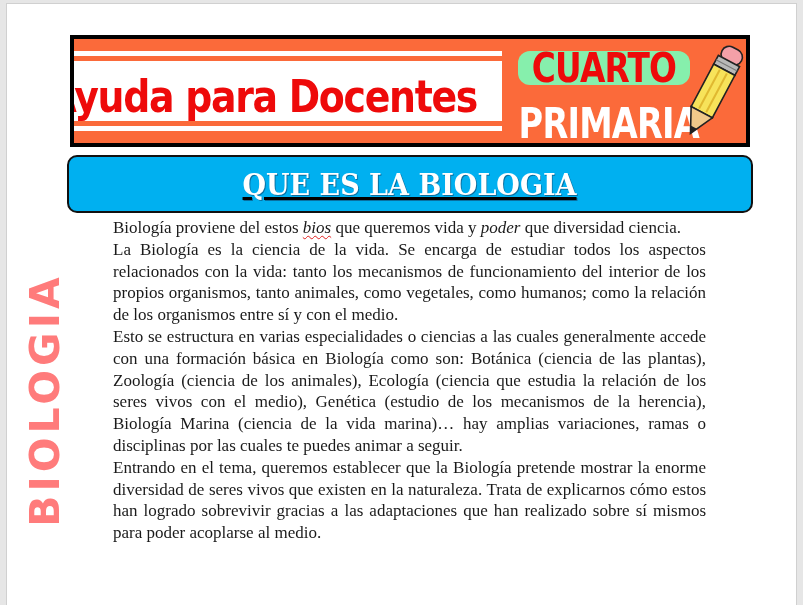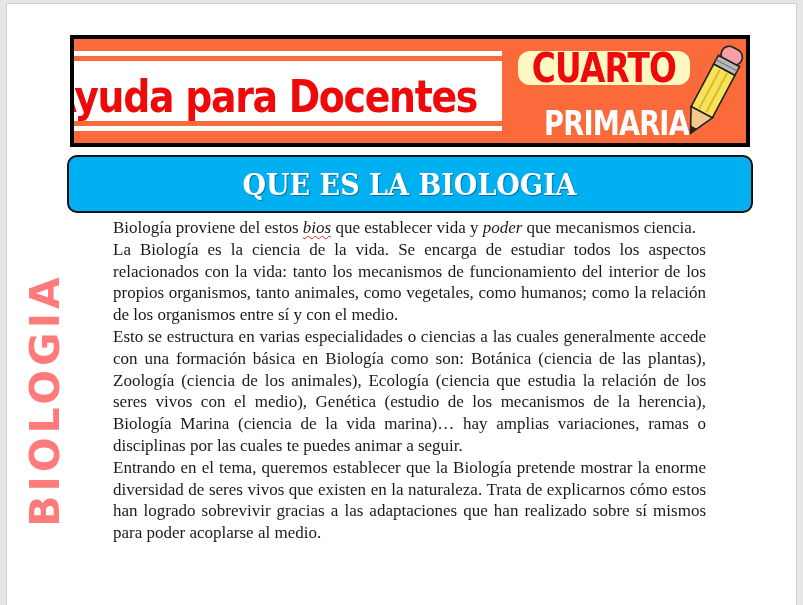--- a/index.html
+++ b/index.html
@@ -35,41 +35,41 @@
     .banner-title {
       position: absolute; left: 12px; top: 10px; width: 410px; height: 70px;
       display: flex; align-items: center; justify-content: center;
       font-family: "DejaVu Sans", sans-serif; font-weight: bold;
       font-size: 44px; color: #ee0a0a; letter-spacing: -1.5px;
       transform: scaleX(0.86); transform-origin: left center;
       white-space: nowrap;
     }
     .pill {
       position: absolute; left: 444px; top: 12px; width: 172px; height: 34px;
-      background: #fef9c3; border-radius: 12px;
+      background: #86efac; border-radius: 12px;
       display: flex; align-items: center; justify-content: center;
       font-family: "DejaVu Sans", sans-serif; font-weight: bold;
       font-size: 40px; color: #ee0a0a; letter-spacing: -1px;
     }
     .pill span { display: inline-block; transform: scaleX(0.82); }
     .grade {
       position: absolute; left: 455px; top: 64px; width: 160px; height: 40px;
       display: flex; align-items: center; justify-content: center;
       font-family: "DejaVu Sans", sans-serif; font-weight: bold;
-      font-size: 34px; color: #fff; letter-spacing: -1px; margin-left: 8px;
+      font-size: 42px; color: #fff; letter-spacing: -1px;
     }
     .grade span { display: inline-block; transform: scaleX(0.8); }
     .pencil { position: absolute; left: 604px; top: 0px; width: 70px; height: 104px; }
 
     
     .title-box {
       position: absolute; left: 60px; top: 151px; width: 686px; height: 58px;
       background: #00b0f0; border: 2px solid #111; border-radius: 10px;
       box-sizing: border-box;
-      display: flex; align-items: center; justify-content: center;
+      display: flex; align-items: center; justify-content: center; text-decoration: underline;
     }
     .title-text {
       font-family: "DejaVu Serif", serif; font-weight: bold;
       font-size: 30px; color: #fff; letter-spacing: 0px;
       text-shadow: 1px 1px 0 #0a6fa0;
       transform: scaleX(0.9);
     }
     .side-wrap {
       position: absolute; left: 20px; top: 234px; width: 36px; height: 324px;
     }
@@ -128,19 +128,19 @@
 
   <div class="title-box">
     <div class="title-text">QUE ES LA BIOLOGIA</div>
   </div>
 
   <div class="side-wrap">
     <div class="side-text">BIOLOGIA</div>
   </div>
 
   <div class="body-text">
-    <p><span>Biología proviene del estos </span><em class="spell">bios</em><span> que establecer vida y </span><em>poder</em><span> que mecanismos ciencia.</span></p>
+    <p><span>Biología proviene del estos </span><em class="spell">bios</em><span> que queremos vida y </span><em>poder</em><span> que diversidad ciencia.</span></p>
     <p>La Biología es la ciencia de la vida. Se encarga de estudiar todos los aspectos relacionados con la vida: tanto los mecanismos de funcionamiento del interior de los propios organismos, tanto animales, como vegetales, como humanos; como la relación de los organismos entre sí y con el medio.</p>
     <p>Esto se estructura en varias especialidades o ciencias a las cuales generalmente accede con una formación básica en Biología como son: Botánica (ciencia de las plantas), Zoología (ciencia de los animales), Ecología (ciencia que estudia la relación de los seres vivos con el medio), Genética (estudio de los mecanismos de la herencia), Biología Marina (ciencia de la vida marina)… hay amplias variaciones, ramas o disciplinas por las cuales te puedes animar a seguir.</p>
     <p>Entrando en el tema, queremos establecer que la Biología pretende mostrar la enorme diversidad de seres vivos que existen en la naturaleza. Trata de explicarnos cómo estos han logrado sobrevivir gracias a las adaptaciones que han realizado sobre sí mismos para poder acoplarse al medio.</p>
   </div>
 
 </div>
 
 </body></html>

